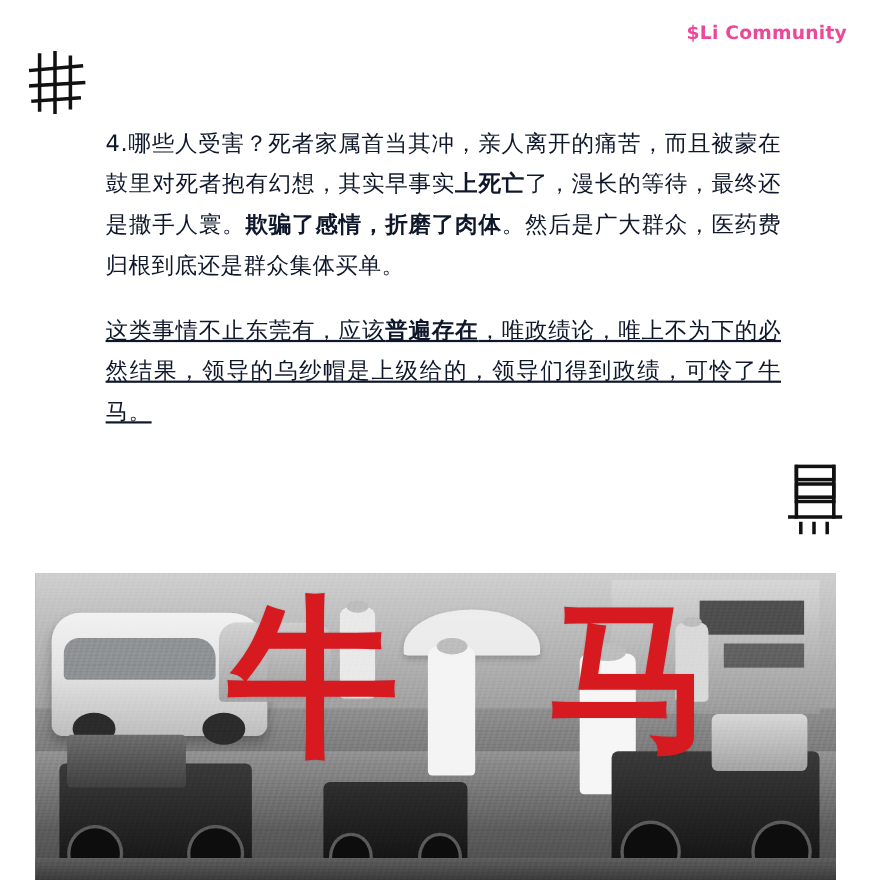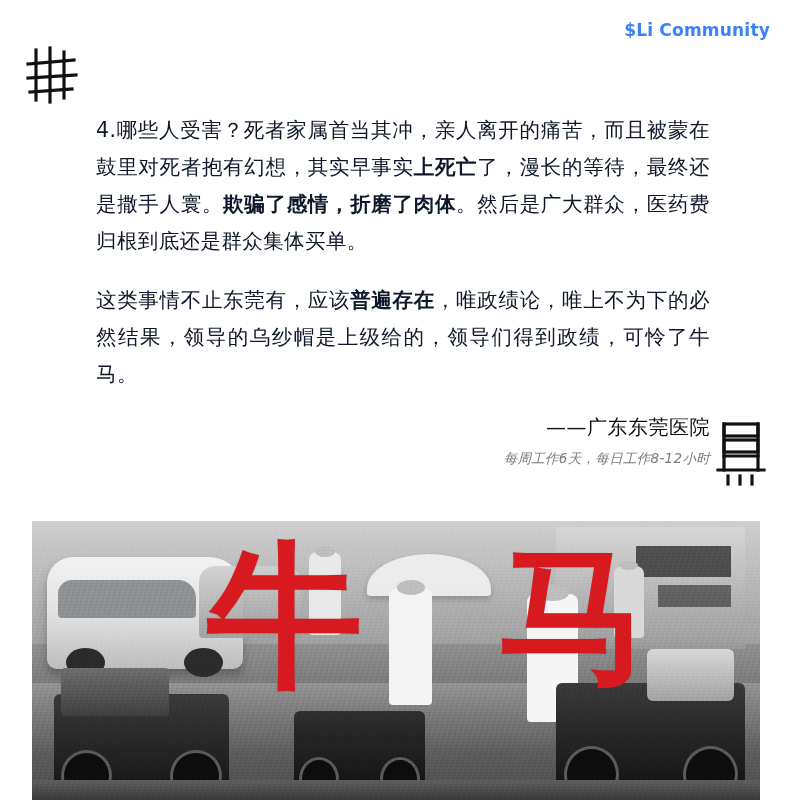--- a/index.html
+++ b/index.html
@@ -23,21 +23,21 @@
   }
 
   
   .brand {
     position: absolute;
     top: 20px;
     right: 22px;
     font-size: 17px;
     font-weight: bold;
     letter-spacing: 0.2px;
-    color: #3b82f6;
+    color: #ec4899;
     font-family: "DejaVu Sans", sans-serif;
   }
 
   
   .corner-mark {
     position: absolute;
     left: 24px;
     top: 44px;
     width: 60px;
     height: 62px;
@@ -54,21 +54,21 @@
   }
   .para {
     font-family: "DejaVu Sans", "Liberation Sans", sans-serif;
     font-size: 20.5px;
     line-height: 37px;
     letter-spacing: 0.4px;
     text-align: justify;
     color: #0f172a;
     margin: 0 0 14px 0;
   }
-  .para.second { margin-top: 22px; }
+  .para.second { margin-top: 22px; text-decoration: underline; }
   .para b { font-weight: bold; }
 
   
   .sign-wrap {
     position: absolute;
     right: 82px;
     top: 414px;
     width: 420px;
     text-align: right;
   }
@@ -240,24 +240,20 @@
 
   <div class="content">
     <p class="para">
       <span>4.哪些人受害？死者家属首当其冲，亲人离开的痛苦，而且被蒙在鼓里对死者抱有幻想，其实早事实</span><b>上死亡</b><span>了，漫长的等待，最终还是撒手人寰。</span><b>欺骗了感情，折磨了肉体</b><span>。然后是广大群众，医药费归根到底还是群众集体买单。</span>
     </p>
     <p class="para second">
       <span>这类事情不止东莞有，应该</span><b>普遍存在</b><span>，唯政绩论，唯上不为下的必然结果，领导的乌纱帽是上级给的，领导们得到政绩，可怜了牛马。</span>
     </p>
   </div>
 
-  <div class="sign-wrap">
-    <div class="sign-line">——广东东莞医院</div>
-    <div class="sign-sub">每周工作6天，每日工作8-12小时</div>
-  </div>
 
   <div class="seal-mark">
     <svg viewBox="0 0 58 72" width="58" height="72" aria-hidden="true">
       <g fill="none" stroke="currentColor" stroke-width="3.2" stroke-linecap="square">
         <rect x="12" y="6" width="34" height="12"></rect>
         <rect x="12" y="22" width="34" height="12"></rect>
         <path d="M12 38 L46 38"></path>
         <path d="M12 6 L12 52"></path>
         <path d="M46 6 L46 52"></path>
         <path d="M6 52 L52 52"></path>

